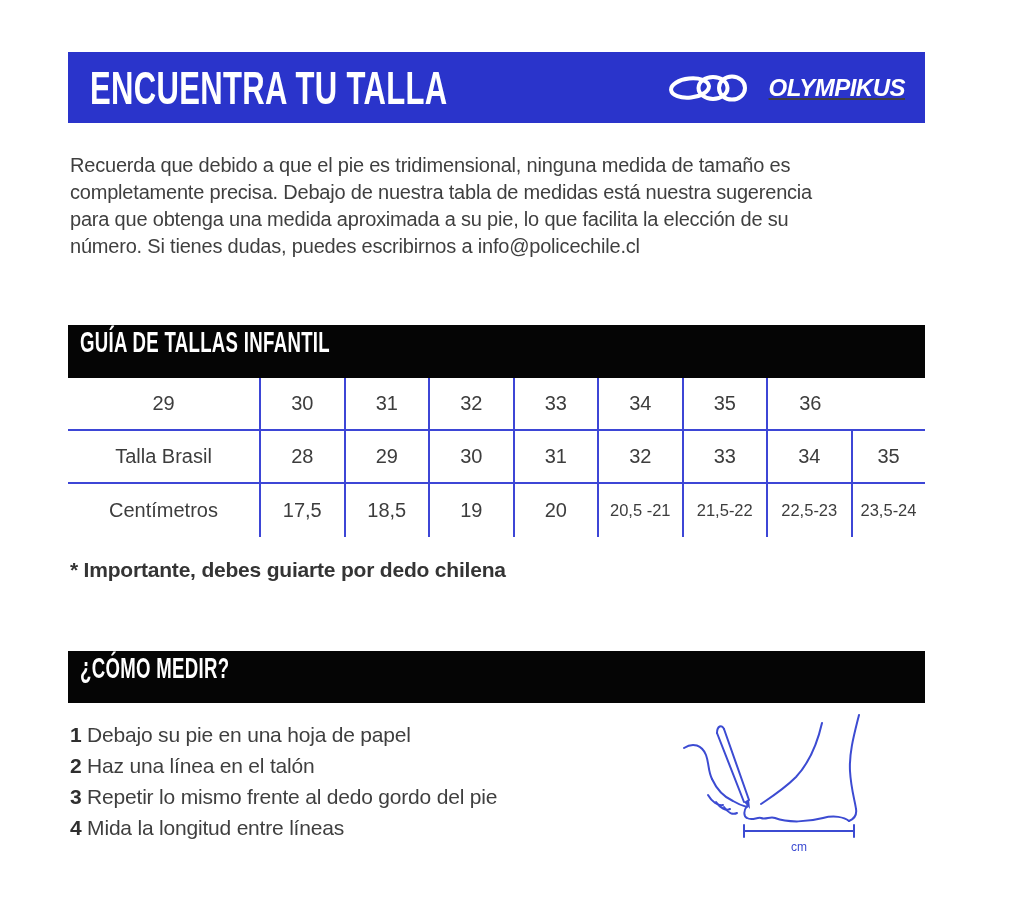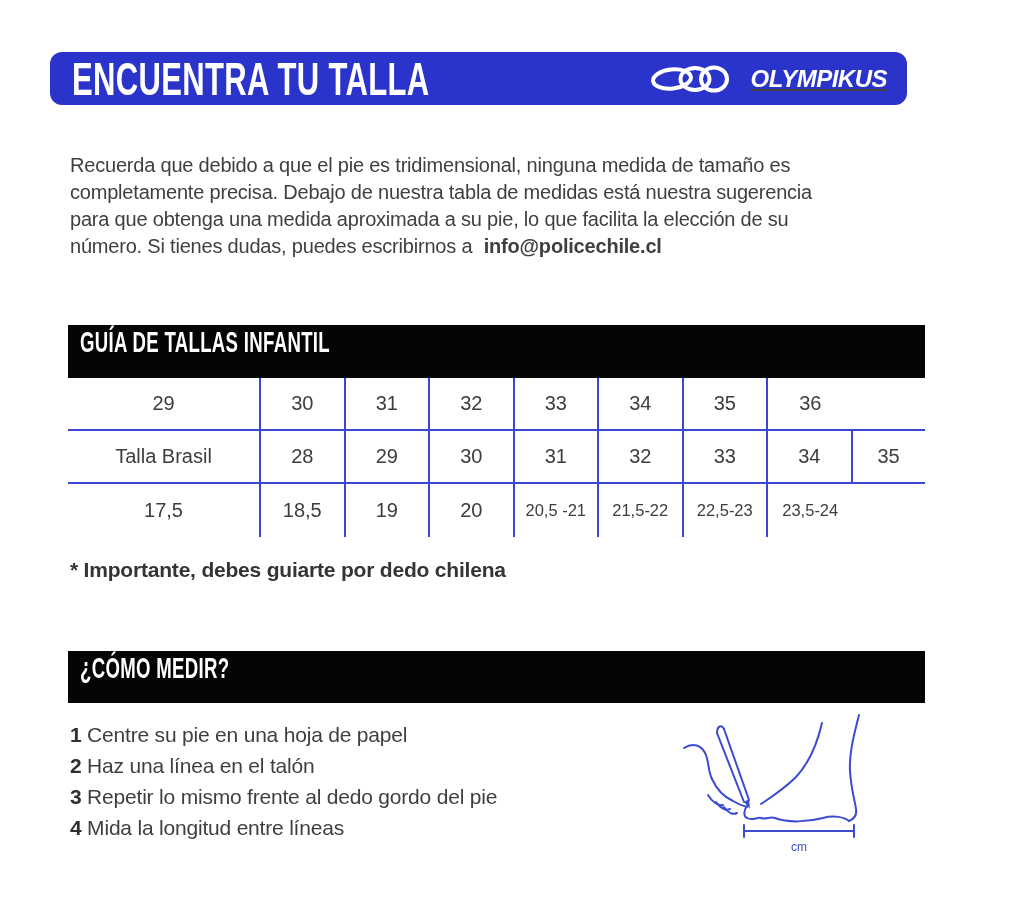--- a/index.html
+++ b/index.html
@@ -4,40 +4,40 @@
 <style>
   * { margin:0; padding:0; box-sizing:border-box; }
   html,body { background:#fff; }
   .page {
     position:relative; width:1024px; height:897px; background:#fff;
     font-family:"Liberation Sans", sans-serif; color:var(--body-text,#3f3f3f);
     overflow:hidden;
   }
   
   .topbar {
-    position:absolute; left:50px; top:52px; width:857px; height:53px;
-    background:var(--header-blue,#2a34cb); display:flex; align-items:center;border-radius:12px;
+    position:absolute; left:68px; top:52px; width:857px; height:71px;
+    background:var(--header-blue,#2a34cb); display:flex; align-items:center;
   }
   .topbar .title {
     font-size:47px; font-weight:bold; color:#fff; white-space:nowrap;
     transform:scaleX(.66); transform-origin:left center; margin-left:22px;
     letter-spacing:.5px;
   }
   .brand { position:absolute; right:20px; top:0; height:100%; display:flex; align-items:center; gap:22px;text-decoration:underline; }
   .brand svg { display:block; }
   .brand .wordmark {
     color:#fff; font-size:24px; font-weight:bold; font-style:italic;
     letter-spacing:-0.5px; white-space:nowrap;
   }
   
   .intro {
     position:absolute; left:70px; top:152px; width:870px;
     font-size:20px; line-height:27px; letter-spacing:-0.2px;
   }
-  .intro .email { font-weight:bold; color:inherit; text-decoration:none;margin-left:6px; }
+  .intro .email { font-weight:normal; color:inherit; text-decoration:none; }
   
   .bar {
     position:absolute; left:68px; width:857px; height:53px;
     background:var(--bar-black,#050505); display:flex; 
   }
   .bar .bar-title {
     color:#fff; font-size:30px; font-weight:bold; white-space:nowrap;
     transform:scaleX(.62); transform-origin:left center; margin-left:12px;
     letter-spacing:.5px;
   }
@@ -111,39 +111,40 @@
         <div class="cell val">28</div>
         <div class="cell val">29</div>
         <div class="cell val">30</div>
         <div class="cell val">31</div>
         <div class="cell val">32</div>
         <div class="cell val">33</div>
         <div class="cell val">34</div>
         <div class="cell val">35</div>
       </div>
       <div class="trow">
+        <div class="cell label">Centímetros</div>
         <div class="cell val">17,5</div>
         <div class="cell val">18,5</div>
         <div class="cell val">19</div>
         <div class="cell val">20</div>
         <div class="cell val small">20,5 -21</div>
         <div class="cell val small">21,5-22</div>
         <div class="cell val small">22,5-23</div>
         <div class="cell val small">23,5-24</div>
       </div>
     </div>
 
   <p class="note">* Importante, debes guiarte por dedo chilena</p>
 
   <div class="bar bar2">
     <span class="bar-title">¿CÓMO MEDIR?</span>
   </div>
 
   <div class="steps" id="steps">
-      <div class="step"><b>1</b><span> Centre su pie en una hoja de papel</span></div>
+      <div class="step"><b>1</b><span> Debajo su pie en una hoja de papel</span></div>
       <div class="step"><b>2</b><span> Haz una línea en el talón</span></div>
       <div class="step"><b>3</b><span> Repetir lo mismo frente al dedo gordo del pie</span></div>
       <div class="step"><b>4</b><span> Mida la longitud entre líneas</span></div>
     </div>
 
   <svg class="illus" width="300" height="165" viewBox="0 0 300 165">
 
     <path d="M 24,43 C 33,37 42,40 46,50 C 49,58 48,66 52,74"></path>
     <path d="M 52,74 C 57,85 64,92 73,96 C 78,99 83,101 87,102"></path>
     <path d="M 48,90 C 52,97 58,101 63,100"></path>

